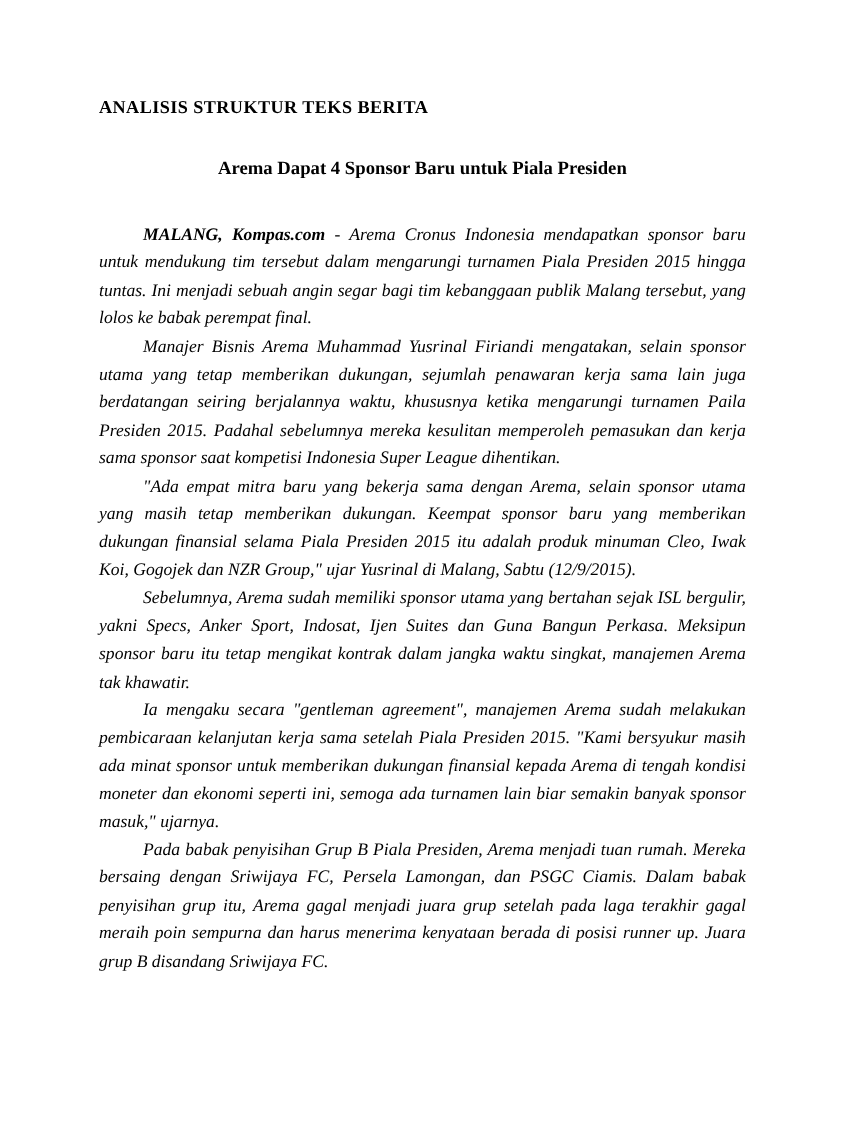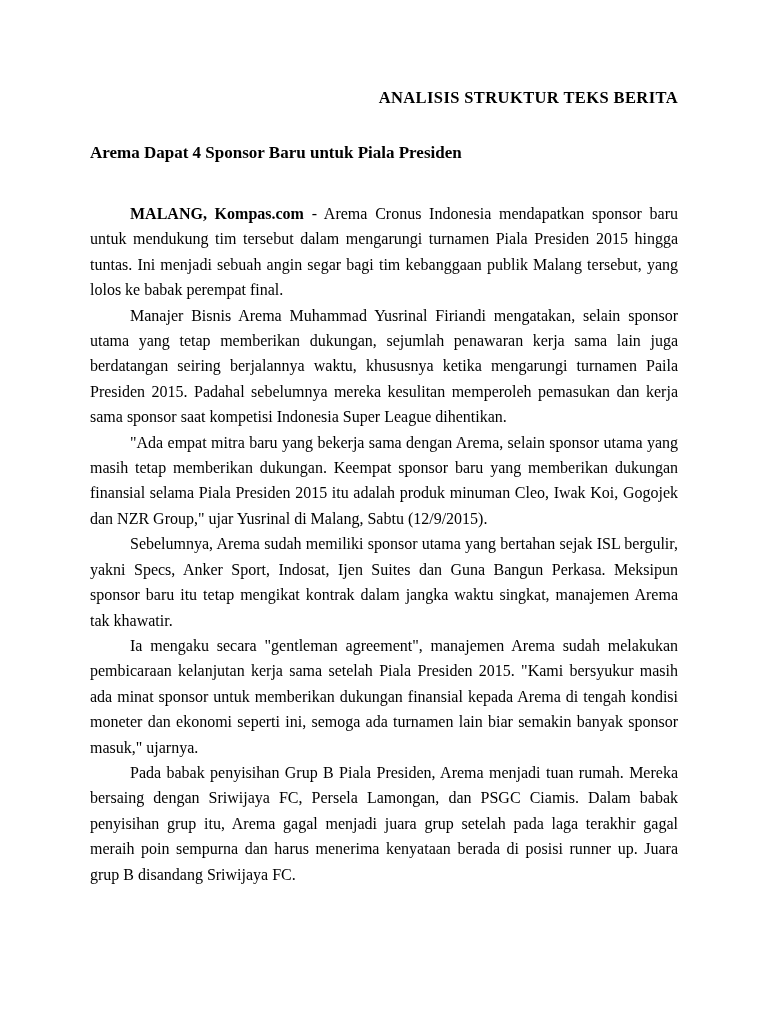--- a/index.html
+++ b/index.html
@@ -14,41 +14,42 @@
     margin: 0 auto;
     background: #ffffff;
     box-sizing: border-box;
     padding: 88px 90px 0 90px;
     overflow: hidden;
     font-family: "Liberation Serif", "DejaVu Serif", serif;
     color: #000000;
   }
   .doc-title {
     margin: 0;
-    text-align: right;
+    text-align: left;
     font-size: 16.5px;
     font-weight: bold;
     letter-spacing: 0.4px;
   }
   .headline {
     margin: 35px 0 0 0;
-    text-align: left;
+    text-align: center;
     font-size: 17px;
     font-weight: bold;
   }
   .article-body {
     margin-top: 38px;
     font-size: 16px;
     line-height: 25.4px;
     text-align: justify;
   }
   .article-body p {
     margin: 0;
     padding: 0;
     text-indent: 40px;
+    font-style: italic;
   }
   .dateline {
     font-weight: bold;
   }
 </style>
 </head>
 <body>
 
 <div class="page">
 

